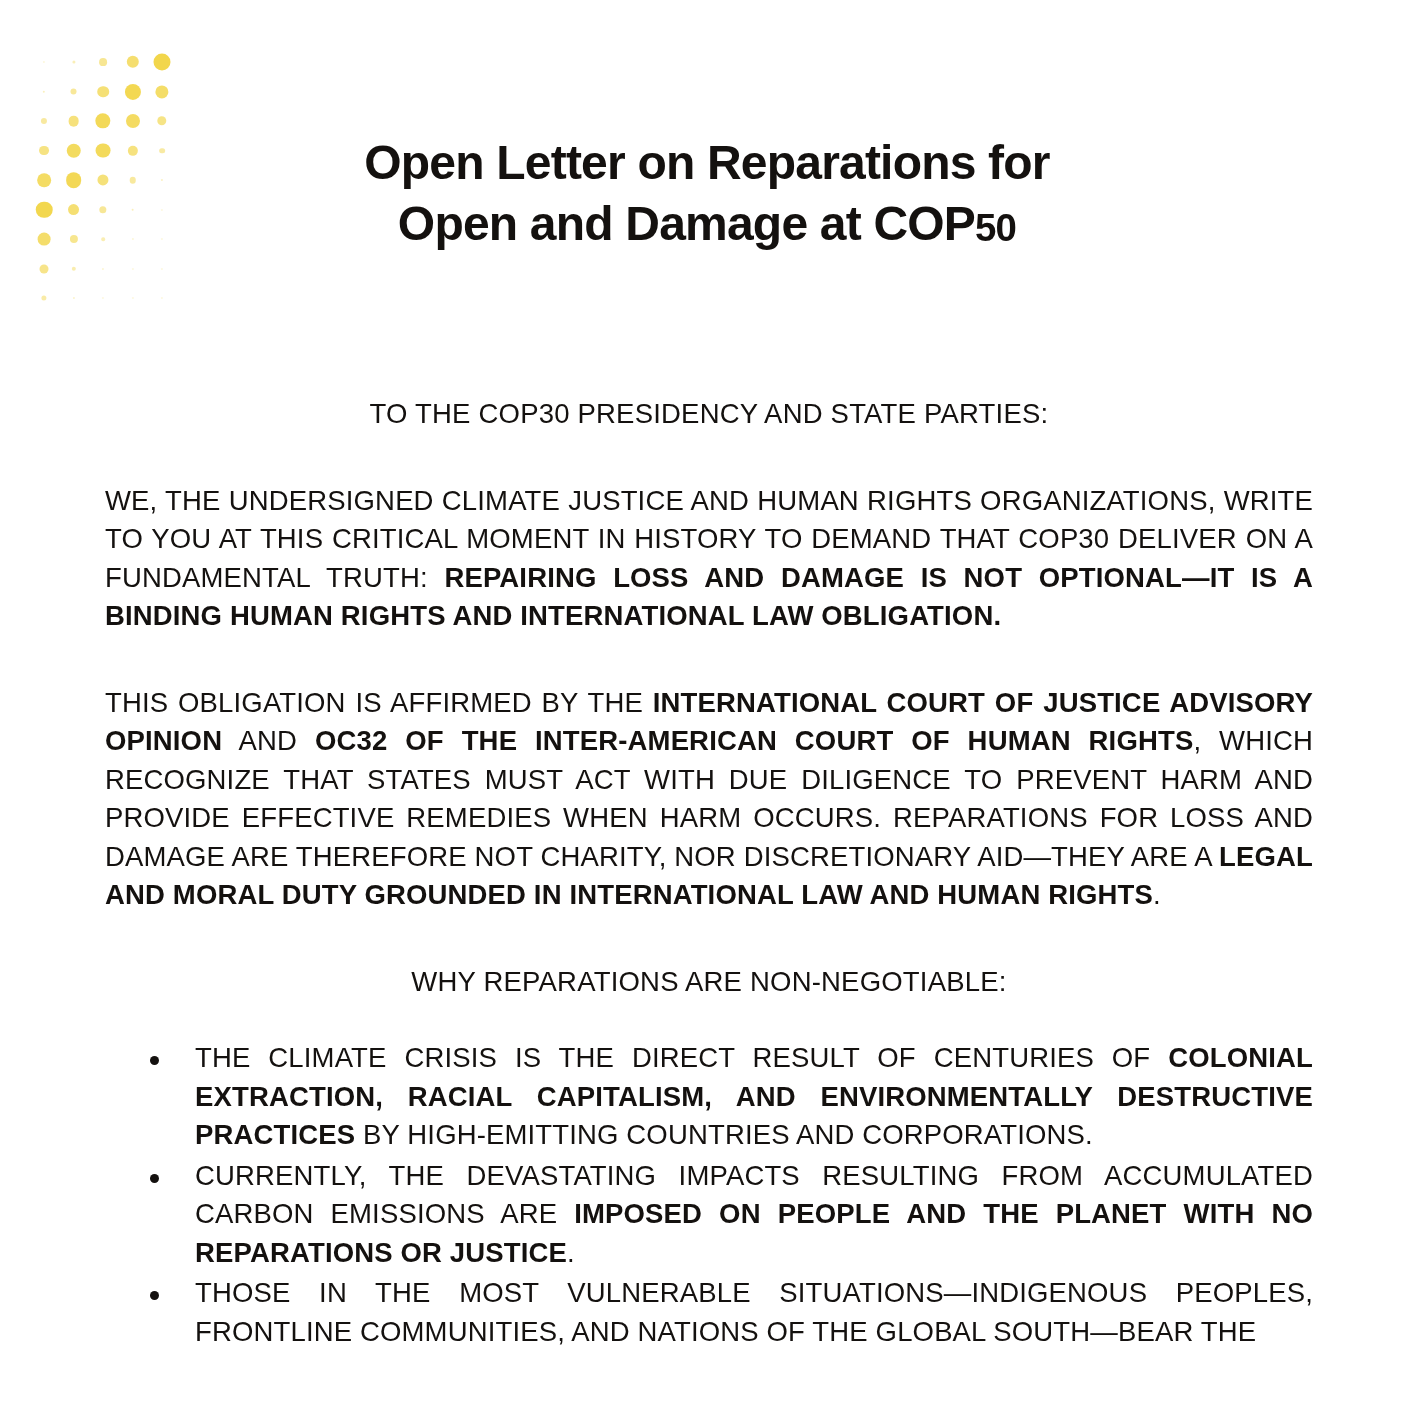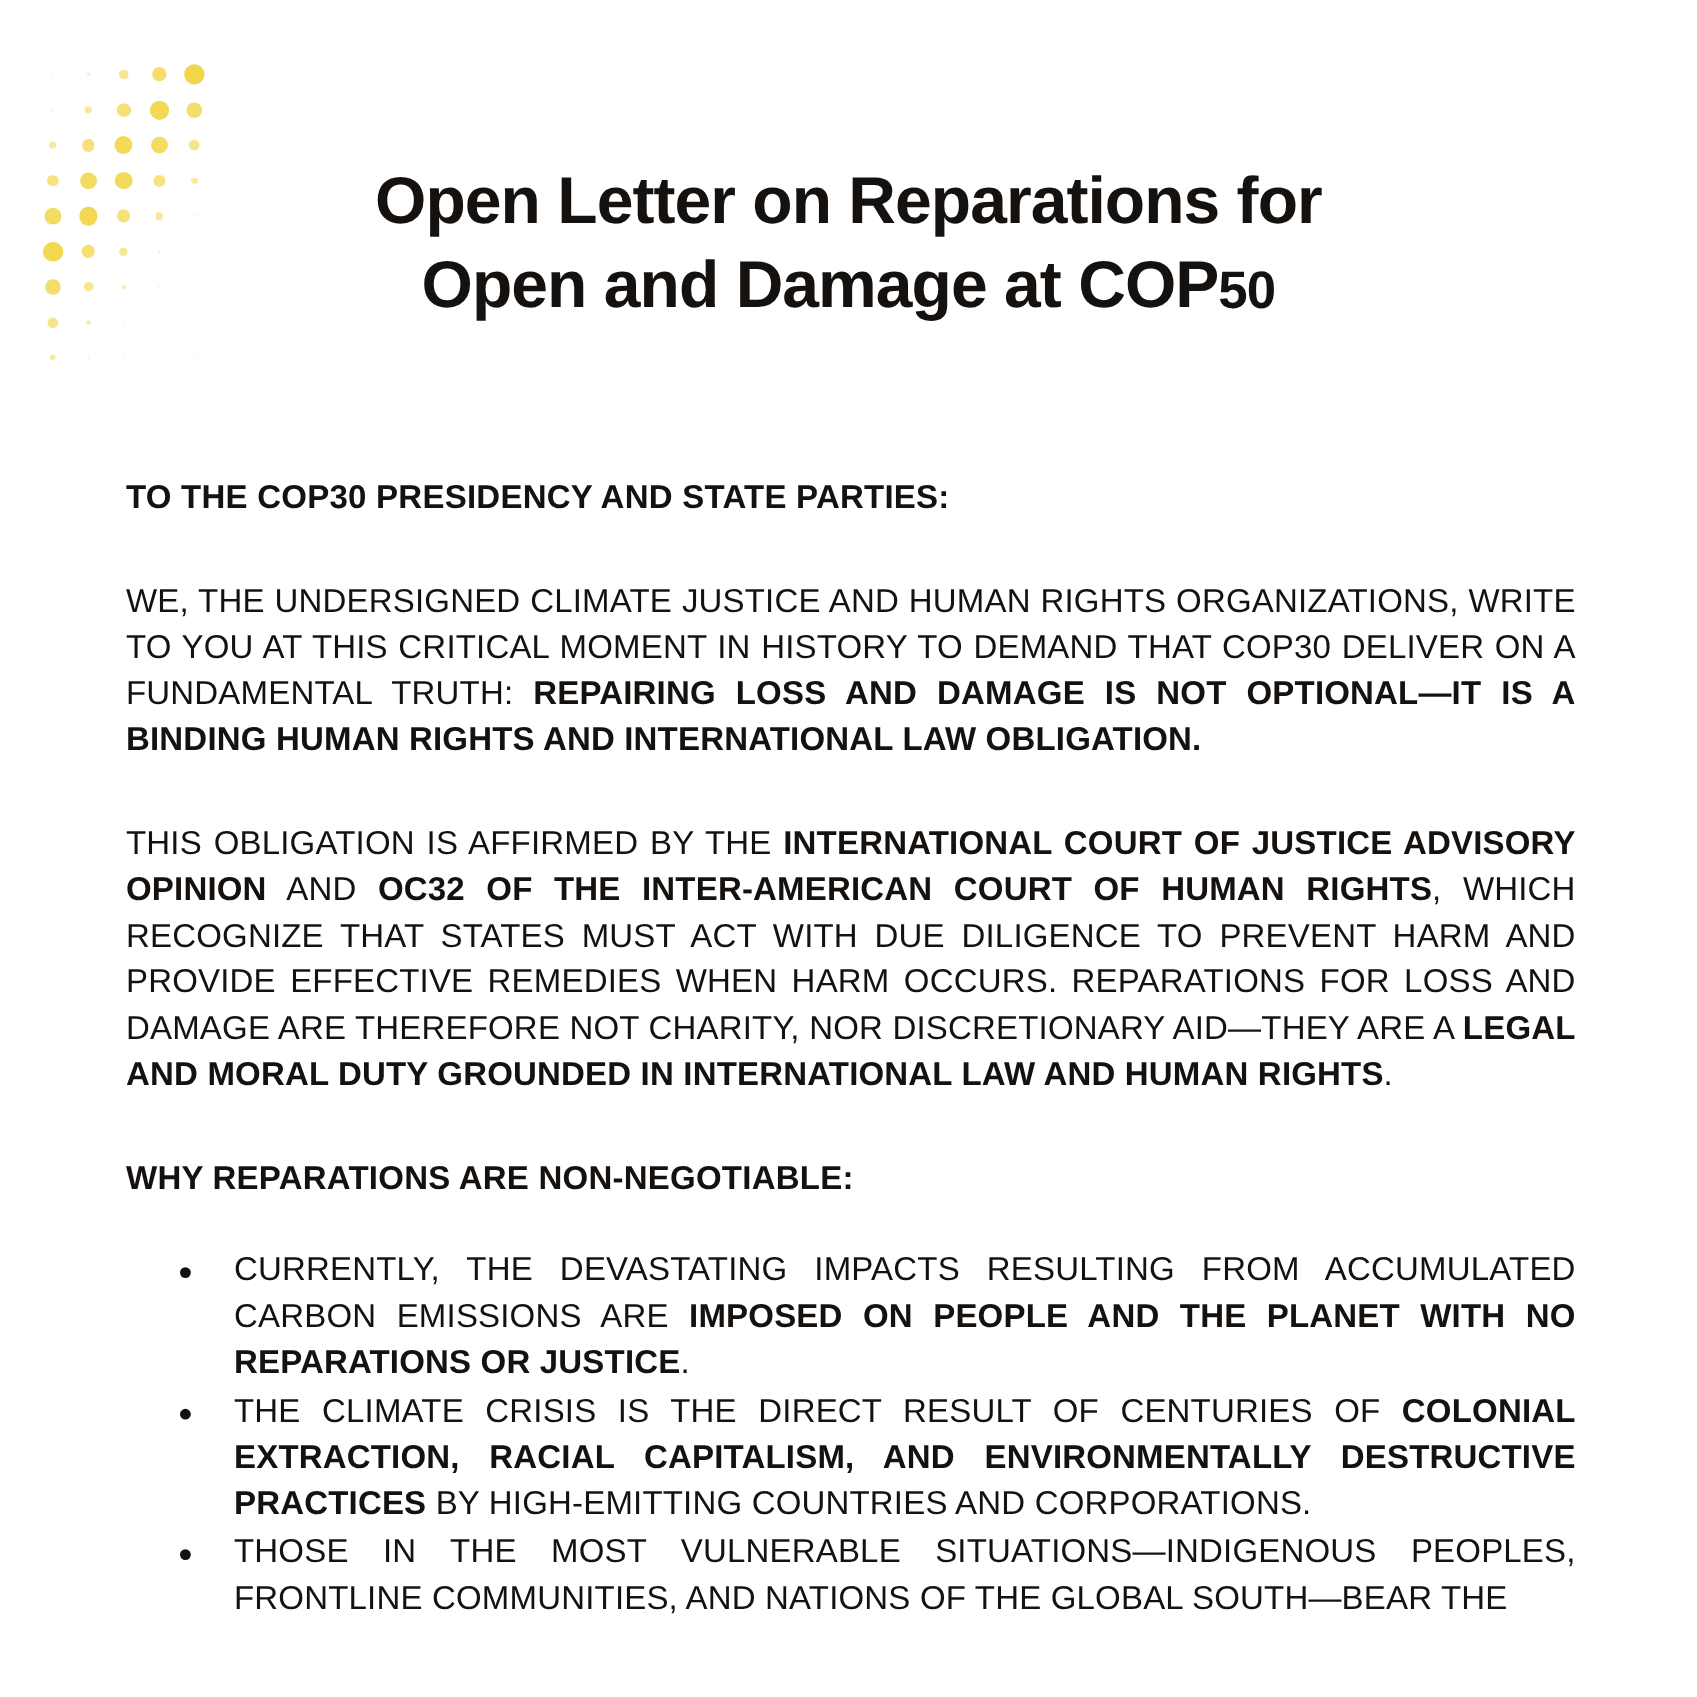--- a/index.html
+++ b/index.html
@@ -37,21 +37,21 @@
     position: absolute;
     left: 0;
     top: 132px;
     width: 1414px;
     text-align: center;
   }
   .doc-title {
     margin: 0;
     font-family: "Liberation Sans", "DejaVu Sans", sans-serif;
     font-weight: 700;
-    font-size: 55px;
+    font-size: 48px;
     line-height: 1.28;
     letter-spacing: -0.8px;
     color: #14110f;
     padding: 0 110px;
   }
   .doc-title .ln { display: block; }
   .doc-title .osf {
     font-size: 0.80em;
     vertical-align: -0.02em;
   }
@@ -69,22 +69,22 @@
     text-align: justify;
     font-size: 27.5px;
     line-height: 38.5px;
     letter-spacing: 0.15px;
     font-weight: 300;
     margin: 0;
     color: #14110f;
   }
   .content p.lead-head,
   .content p.section-head {
-    font-weight: 700;
-    text-align: left;
+    font-weight: 400;
+    text-align: center;
     letter-spacing: 0.2px;
   }
   .content b { font-weight: 700; }
   .spacer-lg { height: 48px; }
   .spacer-md { height: 38px; }
 
   ul.reasons {
     margin: 0;
     padding: 0 0 0 45px;
     list-style: none;
@@ -176,18 +176,18 @@
 
   <p><span>THIS OBLIGATION IS AFFIRMED BY THE </span><b>INTERNATIONAL COURT OF JUSTICE ADVISORY OPINION</b><span> AND </span><b>OC32 OF THE INTER-AMERICAN COURT OF HUMAN RIGHTS</b><span>, WHICH RECOGNIZE THAT STATES MUST ACT WITH DUE DILIGENCE TO PREVENT HARM AND PROVIDE EFFECTIVE REMEDIES WHEN HARM OCCURS. REPARATIONS FOR LOSS AND DAMAGE ARE THEREFORE NOT CHARITY, NOR DISCRETIONARY AID—THEY ARE A </span><b>LEGAL AND MORAL DUTY GROUNDED IN INTERNATIONAL LAW AND HUMAN RIGHTS</b><span>.</span></p>
 
   <div class="spacer-lg"></div>
 
   <p class="section-head">WHY REPARATIONS ARE NON-NEGOTIABLE:</p>
 
   <div class="spacer-md"></div>
 
   <ul class="reasons">
+    <li><span>THE CLIMATE CRISIS IS THE DIRECT RESULT OF CENTURIES OF </span><b>COLONIAL EXTRACTION, RACIAL CAPITALISM, AND ENVIRONMENTALLY DESTRUCTIVE PRACTICES</b><span> BY HIGH-EMITTING COUNTRIES AND CORPORATIONS.</span></li>
     <li><span>CURRENTLY, THE DEVASTATING IMPACTS RESULTING FROM ACCUMULATED CARBON EMISSIONS ARE </span><b>IMPOSED ON PEOPLE AND THE PLANET WITH NO REPARATIONS OR JUSTICE</b><span>.</span></li>
-    <li><span>THE CLIMATE CRISIS IS THE DIRECT RESULT OF CENTURIES OF </span><b>COLONIAL EXTRACTION, RACIAL CAPITALISM, AND ENVIRONMENTALLY DESTRUCTIVE PRACTICES</b><span> BY HIGH-EMITTING COUNTRIES AND CORPORATIONS.</span></li>
     <li><span>THOSE IN THE MOST VULNERABLE SITUATIONS—INDIGENOUS PEOPLES, FRONTLINE COMMUNITIES, AND NATIONS OF THE GLOBAL SOUTH—BEAR THE</span><b></b><span></span></li>
   </ul>
 
 </div>
 
 </body></html>

